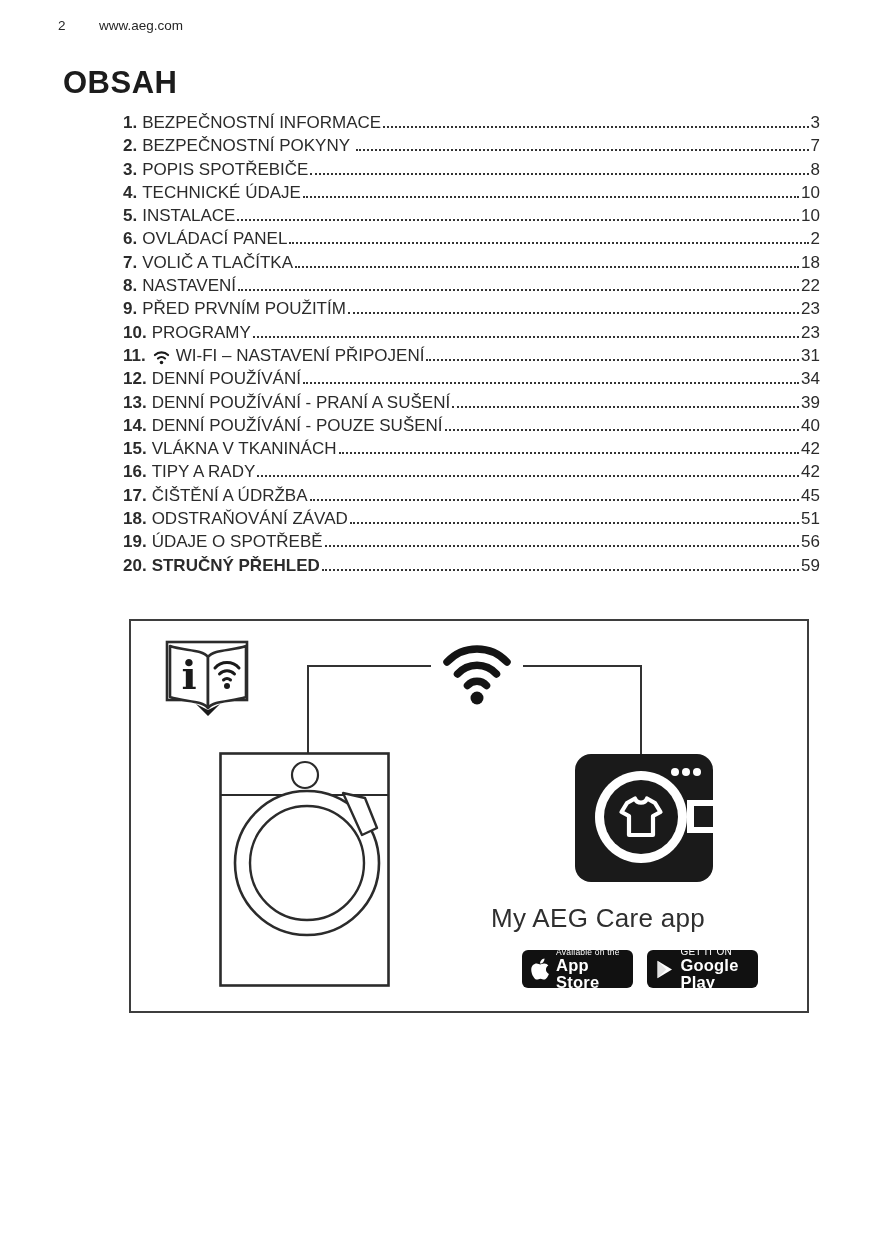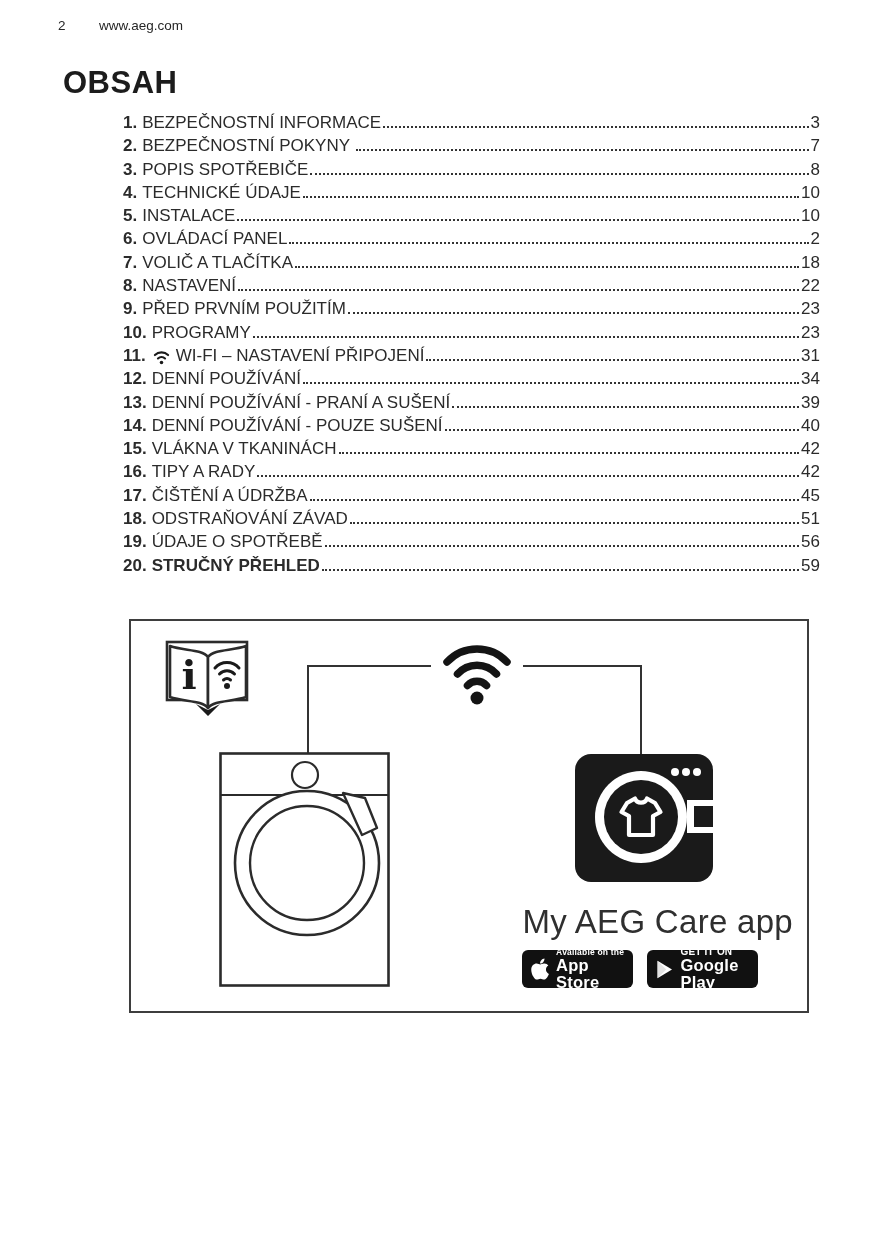--- a/index.html
+++ b/index.html
@@ -43,32 +43,32 @@
   .book-icon { left:29px; top:12px; }
   .conn { border-color:#333; }
   .conn-left  { left:176px; top:44px; width:126px; height:88px;
     border-top:2px solid #333; border-left:2px solid #333; }
   .conn-right { left:377px; top:44px; width:132px; height:88px;
     border-top:2px solid #333; border-right:2px solid #333; }
   .wifi-main { left:300px; top:14px; background:#fff; padding:0 6px; }
   .washer { left:88px; top:131px; }
   .app-icon { left:444px; top:133px; }
   .app-name {
-    left:360px; top:282px; width:302px; text-align:right;
-    font-size:33px; color:#2f2f2f; letter-spacing:.3px;
+    left:360px; top:282px; width:302px; text-align:left;
+    font-size:26px; color:#2f2f2f; letter-spacing:.3px;
   }
   .badge {
     height:38px; width:111px; background:#111; border-radius:6px;
     display:flex; align-items:center; padding:0 0 0 9px; box-sizing:border-box;
     color:#fff; gap:7px;
   }
   .badge-as { left:391px; top:329px; }
   .badge-gp { left:516px; top:329px; }
   .badge-txt { display:flex; flex-direction:column; justify-content:center; }
-  .badge-tag { font-size:8.5px; line-height:10px; font-weight:bold; letter-spacing:.2px; }
+  .badge-tag { font-size:8.5px; line-height:10px; font-weight:normal; letter-spacing:.2px; }
   .badge-gp .badge-tag { font-size:10px; }
   .badge-store { font-size:16.5px; line-height:17px; font-weight:bold; letter-spacing:.2px; }
 </style>
 </head>
 <body>
 
 <div class="abs hdr" id="hdr-num">2</div>
 <div class="abs hdr" id="hdr-site">www.aeg.com</div>
 
 <div class="abs page-title">OBSAH</div>

